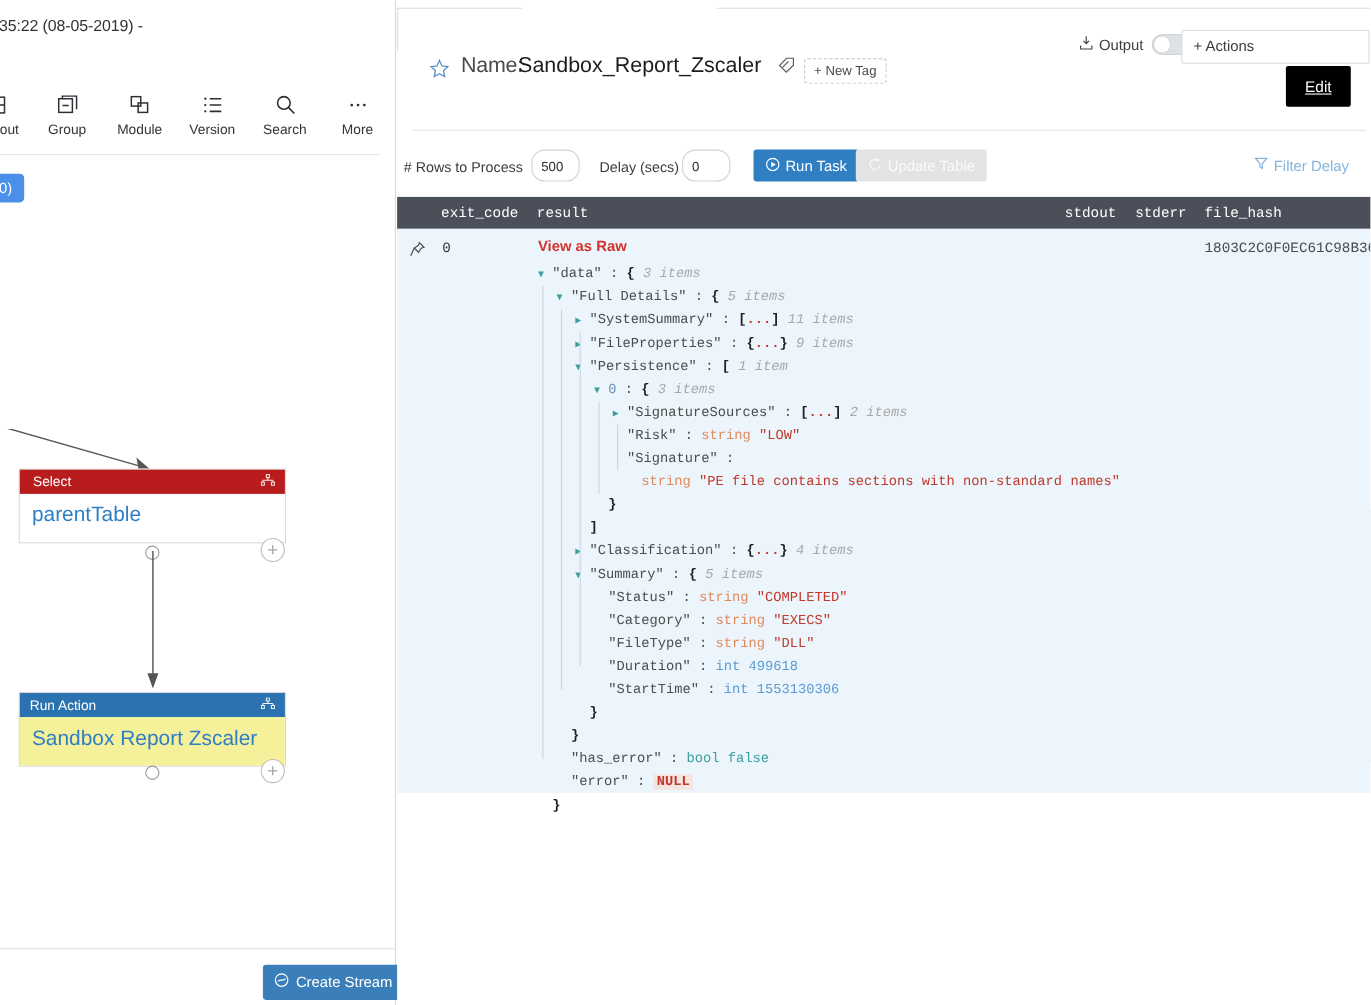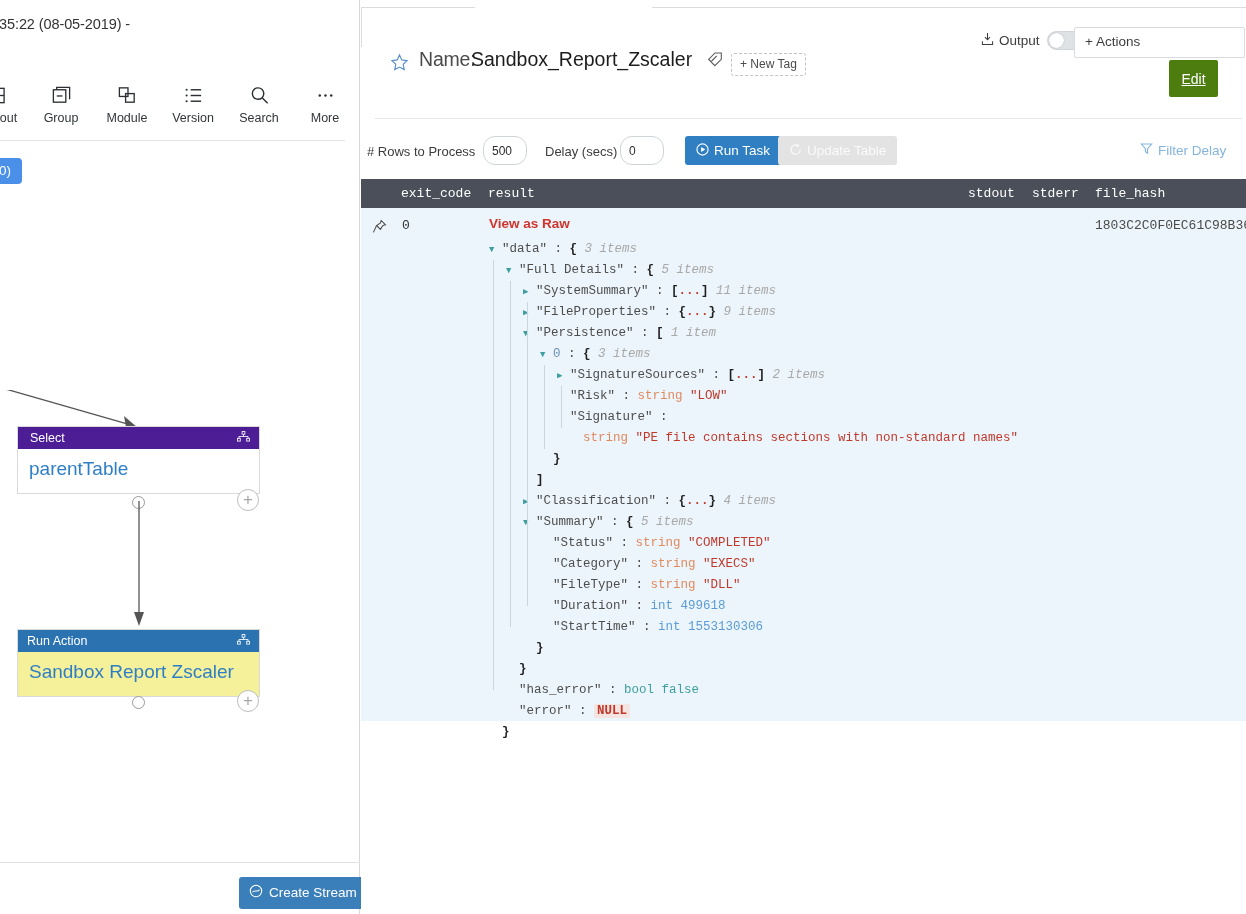--- a/index.html
+++ b/index.html
@@ -44,21 +44,21 @@
 
   
   .node { position: absolute; width: 243px; border: 1px solid #d9d9d9; background: #fff; }
   .node-head {
     height: 22px; display: flex; align-items: center; justify-content: space-between;
     padding: 0 9px; color: #fff; font-size: 12.5px;
   }
   .node-head .mini-icon { opacity: 0.92; }
   .node-body { padding: 9px 11px 13px 11px; font-size: 19px; color: #2f7fc6; }
   #node-select { left: 17px; top: 426px; }
-  #node-select .node-head { background: #4c1d95; padding-left: 12px; }
+  #node-select .node-head { background: #b91c1c; padding-left: 12px; }
   #node-run { left: 17px; top: 629px; }
   #node-run .node-head { background: #2b72b0; align-items: center; }
   #node-run .node-body { background: #f5f09a; }
   .port {
     position: absolute; width: 13px; height: 13px; border-radius: 50%;
     background: #fff; border: 1.4px solid #9a9a9a;
   }
   .plus-btn {
     position: absolute; width: 22px; height: 22px; border-radius: 50%;
     background: #fff; border: 1.4px solid #bdbdbd; color: #a8a8a8;
@@ -113,22 +113,22 @@
   .toggle .knob {
     position: absolute; left: 1px; top: 1px; width: 15px; height: 15px;
     border-radius: 50%; background: #fff; box-shadow: 0 0 1px rgba(0,0,0,.35);
   }
   #actions-box {
     position: absolute; left: 713px; top: 27px; width: 171px; height: 31px;
     border: 1px solid #d8dce0; background: #fff; border-radius: 2px;
     font-size: 13.5px; color: #3c3c3c; padding: 6px 0 0 10px; cursor: pointer;
   }
   #edit-btn {
-    position: absolute; left: 808px; top: 60px; width: 49px; height: 37px;
-    background: #4d7c0f; color: #fff; border-radius: 2px; cursor: pointer;
+    position: absolute; left: 808px; top: 60px; width: 59px; height: 37px;
+    background: #000000; color: #fff; border-radius: 2px; cursor: pointer;
     display: flex; align-items: center; justify-content: center; font-size: 14px; text-decoration: underline;
   }
   #header-divider {
     position: absolute; left: 14px; top: 118px; width: 867px; height: 1px; background: #e6e6e6;
   }
 
   
   #controls-row { position: absolute; left: 0; top: 136px; width: 885px; height: 36px; }
   .ctl-label { font-size: 13px; color: #3c3c3c; position: absolute; top: 8px; white-space: nowrap; }
   .ctl-input {

